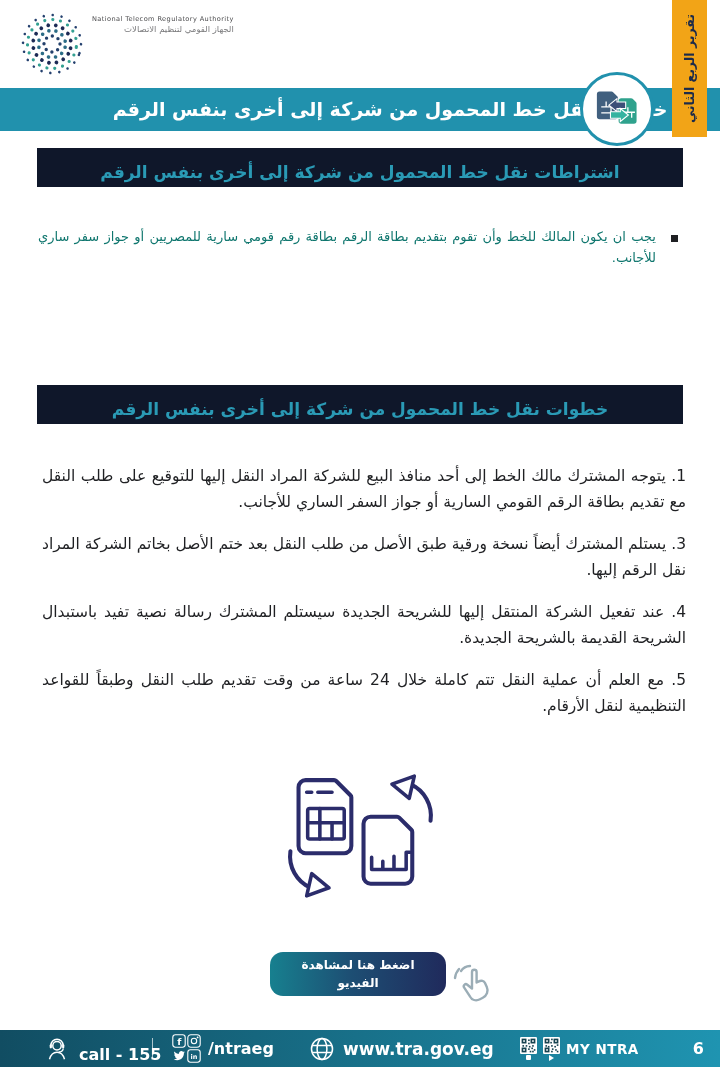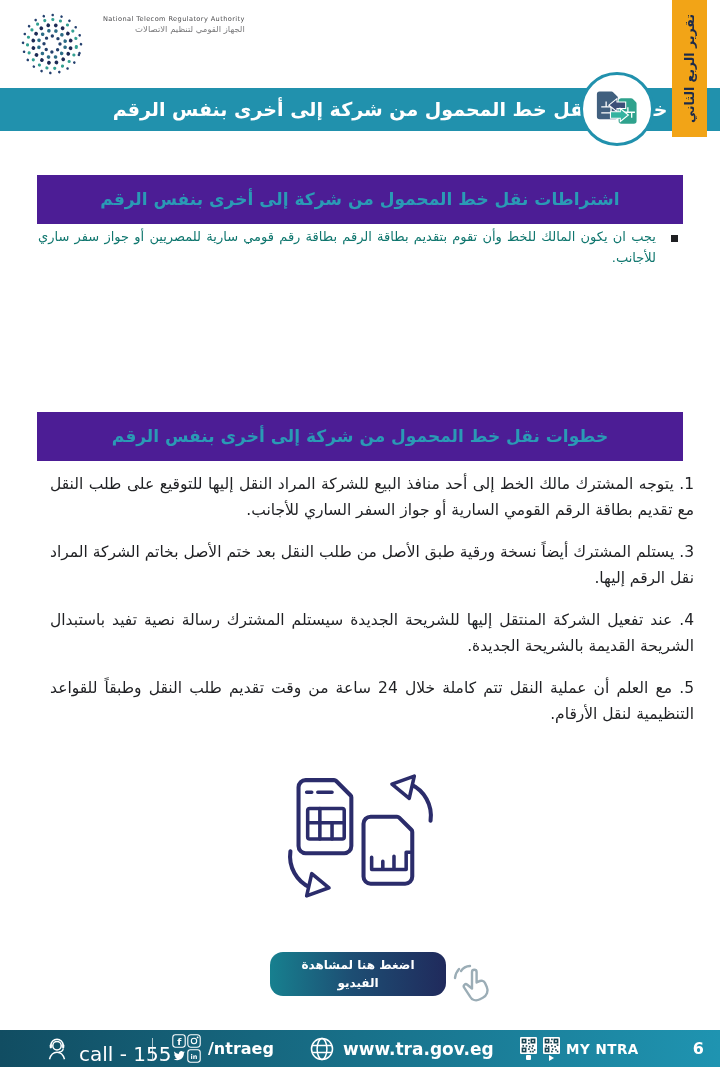--- a/index.html
+++ b/index.html
@@ -4,68 +4,68 @@
 <style>
   html,body{margin:0;padding:0;background:#fff;}
   .page{position:relative;width:720px;height:1067px;background:#ffffff;overflow:hidden;
         font-family:"DejaVu Sans",sans-serif;color:#1f2023;}
 
   
   .logo{position:absolute;left:18px;top:10px;width:230px;height:78px;}
   .logo-dots{position:absolute;left:2px;top:2px;width:64px;height:64px;}
   .logo-text{position:absolute;left:74px;top:4px;}
   .logo-acronym{font-size:31px;font-weight:bold;letter-spacing:4px;color:#3a3a3c;line-height:1.1;}
-  .logo-sub-en{font-size:6.6px;color:#4a4a4c;letter-spacing:.4px;margin-top:1px;margin-left:11px;}
+  .logo-sub-en{font-size:6.6px;color:#4a4a4c;letter-spacing:.4px;margin-top:1px;}
   .logo-sub-ar{font-size:8.5px;color:#7a7a7c;direction:rtl;text-align:right;margin-top:1px;}
 
   
   .side-tab{position:absolute;right:13px;top:0;width:35px;height:137px;background:#F2A417;z-index:5;}
   .side-tab span{position:absolute;left:-51px;top:51px;width:137px;height:35px;line-height:35px;
         transform:rotate(-90deg);text-align:center;font-weight:bold;font-size:12.5px;color:#1c2b4a;direction:rtl;}
 
   
   .title-bar{position:absolute;left:0;top:88px;width:720px;height:43px;background:#2191AD;}
   .title-bar h1{margin:0;line-height:43px;text-align:center;font-size:19px;font-weight:bold;color:#fff;direction:rtl;padding-left:60px;}
   .badge{position:absolute;left:580px;top:72px;width:74px;height:74px;background:#fff;border:3px solid #2191AD;
         border-radius:50%;z-index:4;display:flex;align-items:center;justify-content:center;box-sizing:border-box;}
   .badge svg{width:50px;height:50px;}
 
   
-  .box{position:absolute;left:37px;width:646px;height:49px;background:#4c1d95;margin-top:27px;}
+  .box{position:absolute;left:37px;width:646px;height:39px;background:#0f172a;}
   .box h2{margin:0;line-height:49px;text-align:center;font-size:17px;font-weight:bold;color:#2A9AB5;direction:rtl;}
   .box-1{top:148px;}
   .box-2{top:385px;}
 
   
   .conditions{position:absolute;left:38px;top:226px;width:644px;margin:0;padding:0;list-style:none;direction:rtl;}
   .conditions li{position:relative;padding-right:26px;margin-bottom:19px;font-size:13px;line-height:1.65;
         text-align:justify;color:#0f766e;}
   .conditions li::before{content:"";position:absolute;right:4px;top:9px;width:7px;height:7px;background:#1f2023;}
 
-  .steps{position:absolute;left:38px;top:460px;width:644px;margin:12px;padding:0;list-style:none;direction:rtl;}
+  .steps{position:absolute;left:38px;top:460px;width:644px;margin:4px;padding:0;list-style:none;direction:rtl;}
   .steps li{margin-bottom:17px;font-size:15.5px;line-height:1.65;text-align:justify;color:#1f2023;}
 
   
   .sim-illustration{position:absolute;left:268px;top:772px;width:188px;height:132px;}
   .sim-illustration svg{width:100%;height:100%;}
 
   
   .video-row{position:absolute;left:270px;top:952px;display:flex;align-items:flex-start;}
   .video-button{position:relative;width:176px;height:44px;border:none;border-radius:13px;cursor:pointer;
         background:linear-gradient(90deg,#17808F 0%,#1d4f74 45%,#202A5C 100%);
         color:#fff;font-family:"DejaVu Sans",sans-serif;direction:rtl;padding:4px 10px;}
   .video-button span{display:block;font-size:12px;font-weight:bold;line-height:1.5;text-align:center;}
   .hand-icon{width:46px;height:46px;margin-left:2px;margin-top:10px;}
 
   
   .footer{position:absolute;left:0;bottom:0;width:720px;height:37px;
         background:linear-gradient(90deg,#114D62 0%,#1F94B1 100%);color:#fff;}
   .f-group{position:absolute;top:0;height:37px;display:flex;align-items:center;gap:7px;}
   .f-call{left:42px;}
-  .f-call span{font-size:20px;font-weight:normal;margin-top:11px;}
+  .f-call span{font-size:16px;font-weight:bold;margin-top:11px;}
   .f-sep{position:absolute;left:152px;top:8px;width:1px;height:21px;background:rgba(255,255,255,.65);}
   .f-social{left:172px;}
   .f-social .handle{font-size:16px;font-weight:bold;}
   .social-grid{display:grid;grid-template-columns:14px 14px;grid-template-rows:14px 14px;gap:1px;}
   .social-grid svg{width:14px;height:14px;display:block;}
   .f-web{left:308px;}
   .f-web span{font-size:17px;font-weight:bold;}
   .f-app{left:520px;gap:6px;}
   .qr-wrap{display:flex;flex-direction:column;align-items:center;gap:1px;}
   .qr-wrap svg{width:17px;height:17px;}

